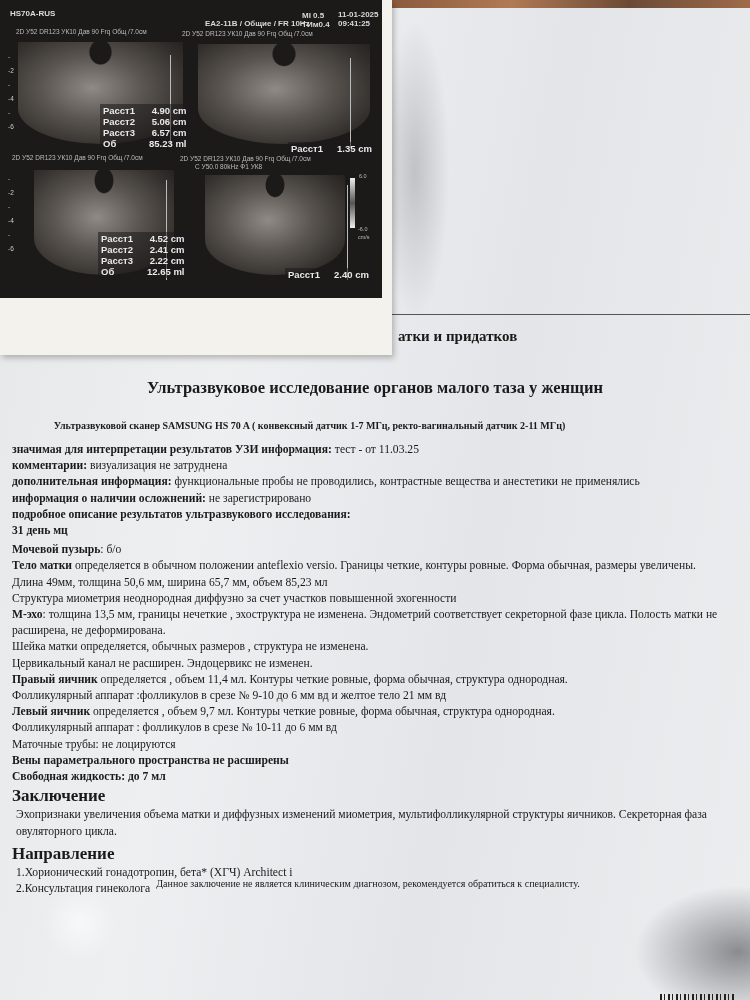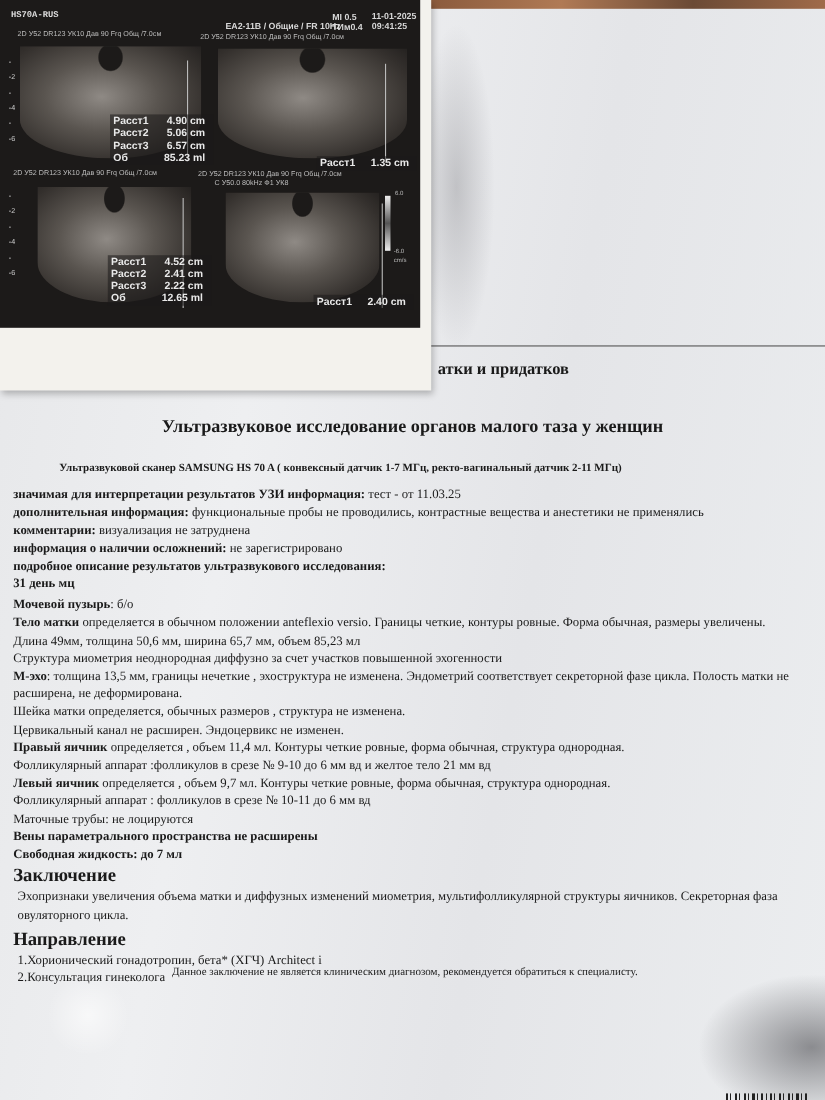--- a/index.html
+++ b/index.html
@@ -65,21 +65,21 @@
     
     .printout {
       position: absolute; left: 0; top: 0; width: 392px; height: 355px;
       background: #f3f2ed; box-shadow: 2px 3px 6px rgba(0,0,0,0.25);
     }
     .us-screen {
       position: absolute; left: 0; top: 0; width: 382px; height: 298px;
       background: #1c1a19; color: #d8d8d8; font-family: "Liberation Sans", sans-serif;
       overflow: hidden;
     }
-    .us-model { position: absolute; left: 10px; top: 9px; font-size: 8px; font-weight: bold; color: #ddd; font-family: Liberation Mono, monospace; }
+    .us-model { position: absolute; left: 10px; top: 9px; font-size: 8px; font-weight: bold; color: #ddd; }
     .us-mi { position: absolute; left: 302px; top: 11px; font-size: 8px; font-weight: bold; }
     .us-date { position: absolute; left: 338px; top: 10px; font-size: 8px; font-weight: bold; }
     .us-probe { position: absolute; left: 205px; top: 19px; font-size: 8px; font-weight: bold; }
     .us-ti { position: absolute; left: 302px; top: 20px; font-size: 8px; font-weight: bold; }
     .us-time { position: absolute; left: 338px; top: 19px; font-size: 8px; font-weight: bold; }
     .us-params { position: absolute; font-size: 6.5px; color: #bbb; white-space: nowrap; }
     .scan-fan {
       position: absolute; border-radius: 0 0 50% 50% / 0 0 35% 35%;
       background:
         radial-gradient(ellipse at 50% 10%, #1c1a19 0 9%, transparent 10%),
@@ -110,22 +110,22 @@
   <div class="table-strip"></div>
   <div class="shadow-blob"></div>
   <div class="rule"></div>
 
   <div class="heading-partial">атки и придатков</div>
   <div class="title">Ультразвуковое исследование органов малого таза у женщин</div>
   <div class="scanner">Ультразвуковой сканер SAMSUNG HS 70 A ( конвексный датчик 1-7 МГц, ректо-вагинальный датчик 2-11 МГц)</div>
 
   <div class="body-text">
     <div class="line"><span class="b">значимая для интерпретации результатов УЗИ информация:</span><span> тест - от 11.03.25</span></div>
+    <div class="line"><span class="b">комментарии:</span><span> визуализация не затруднена</span></div>
     <div class="line"><span class="b">дополнительная информация:</span><span> функциональные пробы не проводились, контрастные вещества и анестетики не применялись</span></div>
-    <div class="line"><span class="b">комментарии:</span><span> визуализация не затруднена</span></div>
     <div class="line"><span class="b">информация о наличии осложнений:</span><span> не зарегистрировано</span></div>
     <div class="line b">подробное описание результатов ультразвукового исследования:</div>
     <div class="line b">31 день мц</div>
 
     <div class="line" style="margin-top:3px"><span class="b">Мочевой пузырь</span><span>: б/о</span></div>
     <div class="line"><span class="b">Тело матки</span><span> определяется в обычном положении anteflexio versio. Границы четкие, контуры ровные. Форма обычная, размеры  увеличены.</span></div>
     <div class="line">Длина 49мм, толщина 50,6 мм, ширина 65,7 мм, объем 85,23 мл</div>
     <div class="line">Структура миометрия неоднородная диффузно за счет участков повышенной эхогенности</div>
     <div class="line wrap"><span class="b">М-эхо</span><span>: толщина 13,5 мм, границы нечеткие , эхоструктура  не изменена. Эндометрий  соответствует секреторной фазе цикла. Полость матки не расширена, не деформирована.</span></div>
     <div class="line">Шейка матки определяется, обычных размеров , структура не изменена.</div>

